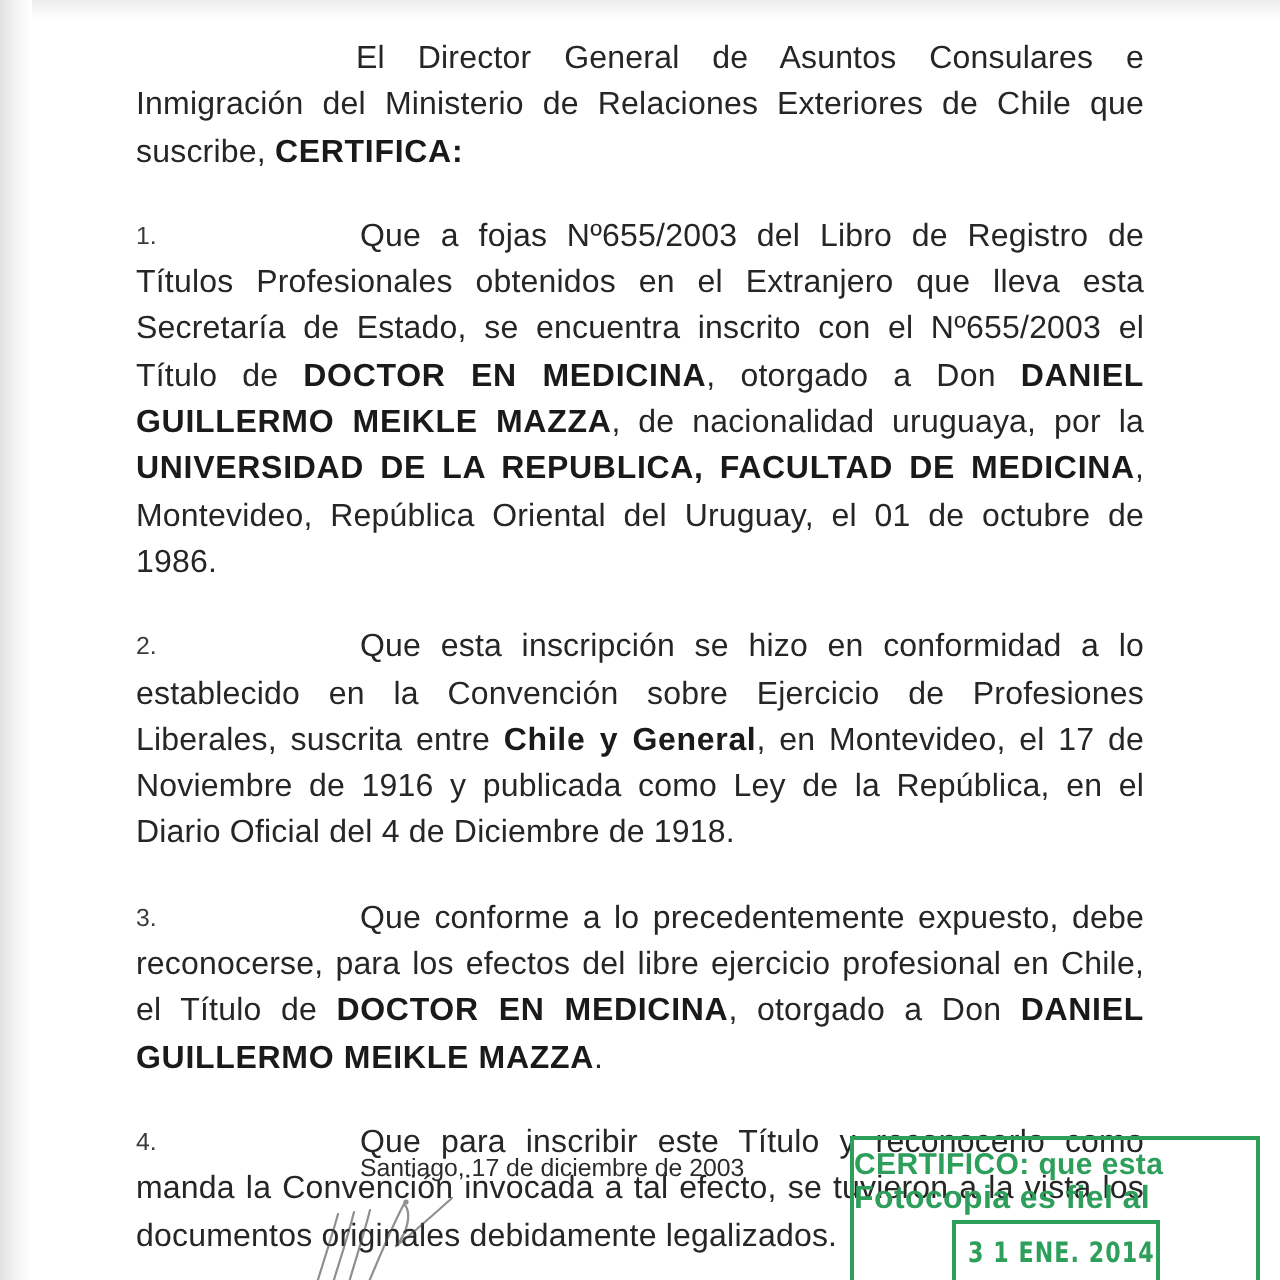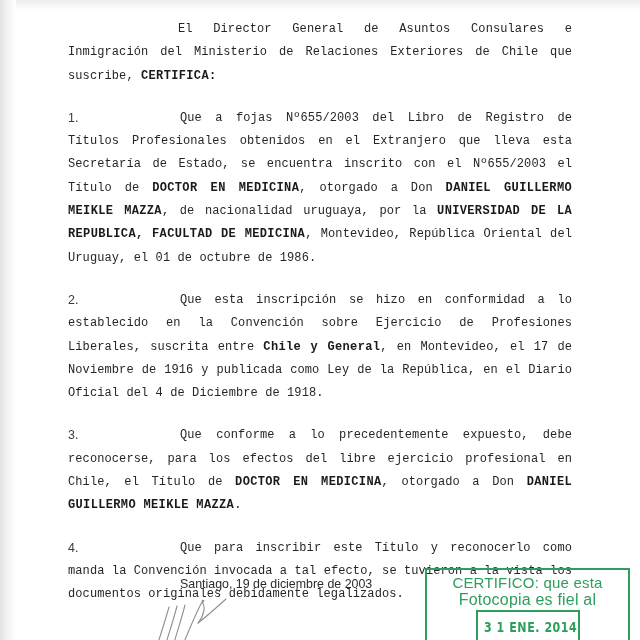--- a/index.html
+++ b/index.html
@@ -41,27 +41,26 @@
   .doc-body {
     position: absolute;
     left: 68px;
     top: 18px;
     width: 504px;
   }
 
   p.para {
     margin: 0;
     padding: 0;
-    font-size: 12px;
+    font-size: 16px;
     line-height: 23.3px;
     color: #262626;
     text-align: justify;
     text-justify: inter-word;
     letter-spacing: 0.1px;
-    font-family: Liberation Mono, monospace;
   }
 
   p.header-para {
     text-indent: 110px;
   }
 
   
   .clause {
     position: relative;
     margin-top: 19px;
@@ -110,22 +109,21 @@
     left: 425px;
     top: 568px;
     width: 205px;
     height: 78px;
     border: 2px solid #2e9e5b;
     box-sizing: border-box;
     color: #2e9e5b;
     overflow: hidden;
   }
   .stamp-line {
-    text-align: center;
-    font-weight: normal;
+    font-weight: bold;
     letter-spacing: 0.2px;
     white-space: nowrap;
   }
   .stamp-line-1 {
     font-size: 15px;
     line-height: 17px;
     margin-top: 4px;
   }
   .stamp-line-2 {
     font-size: 16px;
@@ -176,21 +174,21 @@
       <p class="para">Que conforme a lo precedentemente expuesto, debe reconocerse, para los efectos del libre ejercicio profesional en Chile, el Título de <b class="strong">DOCTOR EN MEDICINA</b>, otorgado a Don <b class="strong">DANIEL GUILLERMO MEIKLE MAZZA</b>.</p>
     </div>
 
     <div class="clause">
       <span class="marker">4.</span>
       <p class="para">Que para inscribir este Título y reconocerlo como manda la Convención invocada a tal efecto, se tuvieron a la vista los documentos originales debidamente legalizados.</p>
     </div>
 
   </div>
 
-  <div class="sign-line">Santiago, 19 de diciembre de 2003</div>
+  <div class="sign-line">Santiago, 17 de diciembre de 2003</div>
 
   <svg class="signature" viewBox="0 0 190 48">
     <g fill="none" stroke="#4a4a52" stroke-width="1.1" stroke-linecap="round">
       <path d="M18 47 C 22 34, 26 22, 29 11"></path>
       <path d="M26 47 C 30 34, 34 22, 37 10"></path>
       <path d="M34 47 C 38 33, 42 21, 45 9"></path>
       <path d="M44 46 C 50 32, 56 17, 62 6 C 66 10, 64 20, 58 27"></path>
       <path d="M58 27 C 66 21, 76 12, 86 3"></path>
     </g>
     <circle cx="63" cy="5" r="1.3" fill="#4a4a52" stroke="none"></circle>

